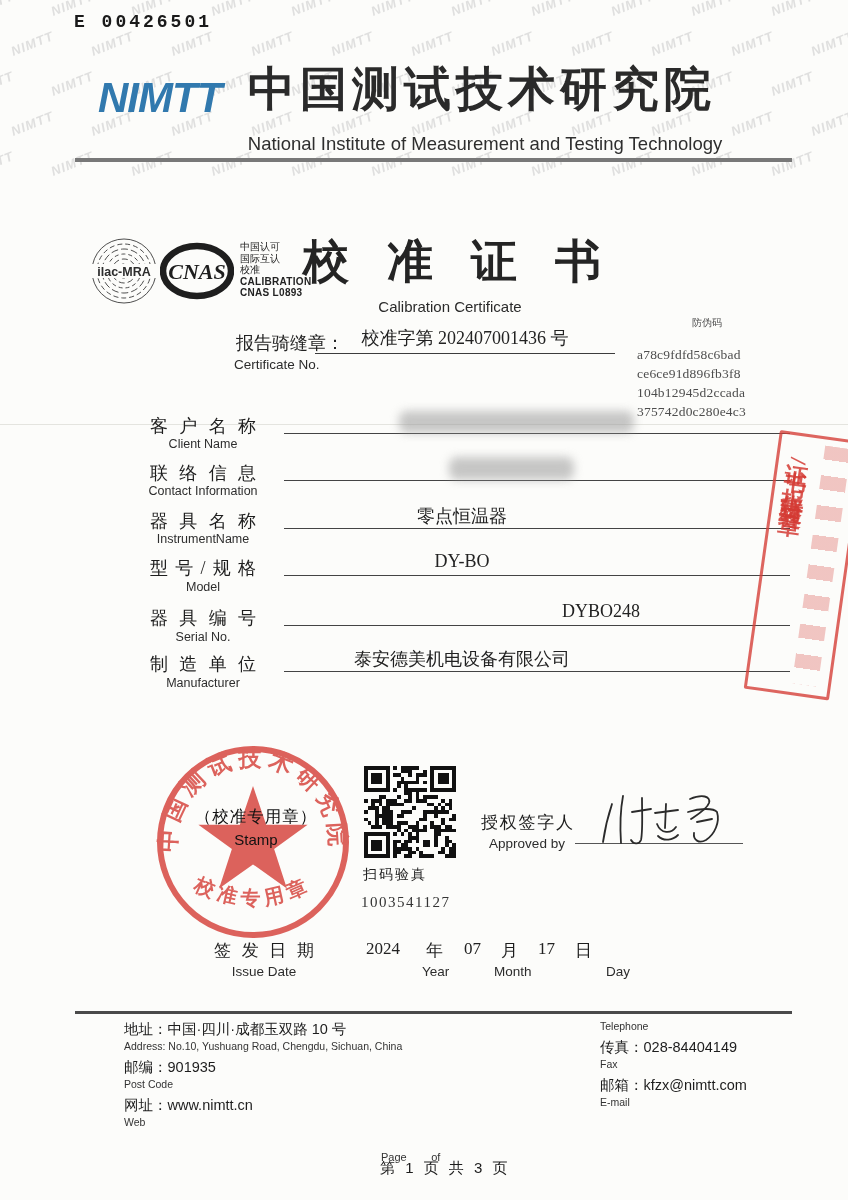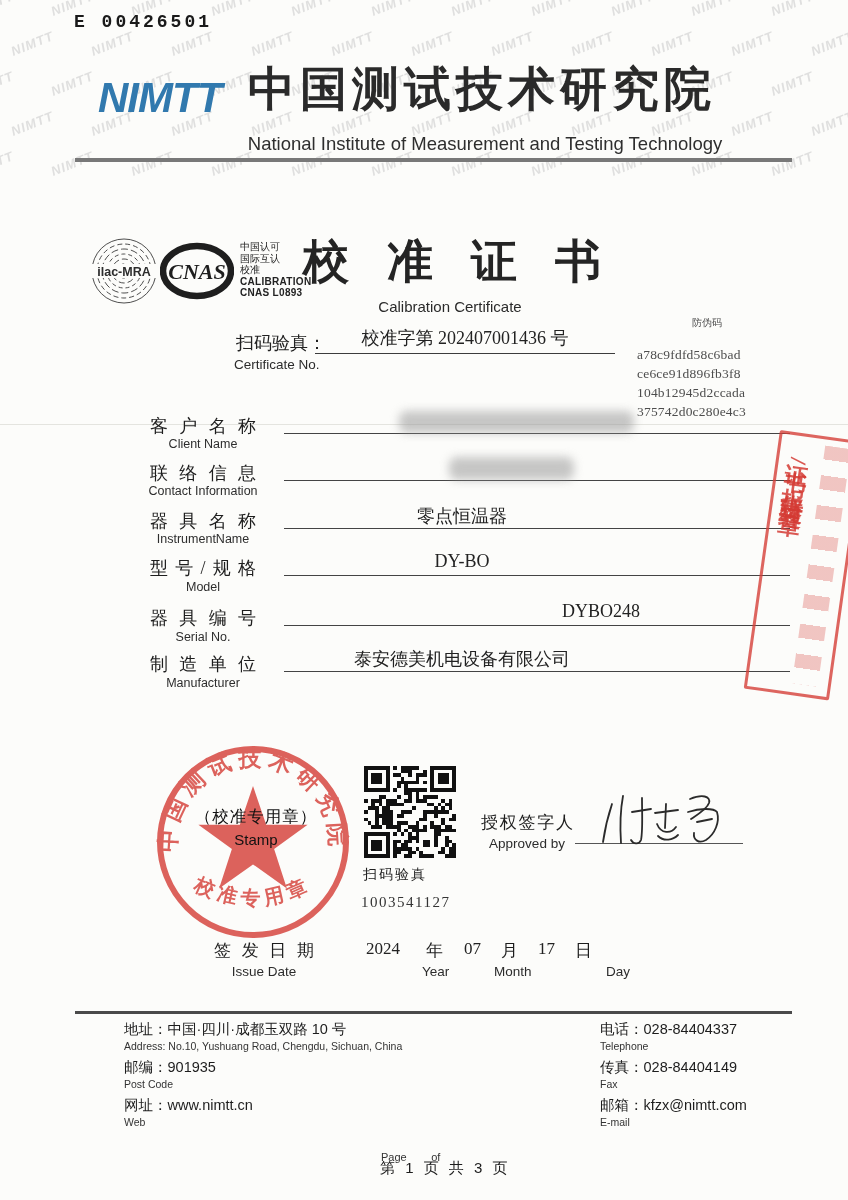--- a/index.html
+++ b/index.html
@@ -175,21 +175,21 @@
     <div>中国认可</div>
     <div>国际互认</div>
     <div>校准</div>
     <div class="b">CALIBRATION</div>
     <div class="b">CNAS L0893</div>
   </div>
 
   <div class="abs cert-zh">校准证书</div>
   <div class="abs cert-en">Calibration Certificate</div>
 
-  <div class="abs certnum-label">扫码验真：</div>
+  <div class="abs certnum-label">报告骑缝章：</div>
   <div class="abs certnum-line">校准字第 202407001436 号</div>
   <div class="abs certnum-en">Certificate No.</div>
 
   <div class="abs anti">
     <div class="lab">防伪码</div>
     <div class="hex">
       <div>a78c9fdfd58c6bad</div>
       <div>ce6ce91d896fb3f8</div>
       <div>104b12945d2ccada</div>
       <div>375742d0c280e4c3</div>
@@ -514,21 +514,20 @@
   <div class="abs rule ft"></div>
   <div class="abs ft-l">
     <div class="ft-zh">地址：中国·四川·成都玉双路 10 号</div>
     <div class="ft-en">Address: No.10, Yushuang Road, Chengdu, Sichuan, China</div>
     <div class="ft-zh">邮编：901935</div>
     <div class="ft-en">Post Code</div>
     <div class="ft-zh">网址：www.nimtt.cn</div>
     <div class="ft-en">Web</div>
   </div>
   <div class="abs ft-r">
-    <div class="ft-zh">电话：028-84404337</div>
     <div class="ft-en">Telephone</div>
     <div class="ft-zh">传真：028-84404149</div>
     <div class="ft-en">Fax</div>
     <div class="ft-zh">邮箱：kfzx@nimtt.com</div>
     <div class="ft-en">E-mail</div>
   </div>
   <div class="abs pg-zh">第 1 页 共 3 页</div>
   <div class="abs pg-en">Page        of</div>
 
   <div id="seam">

